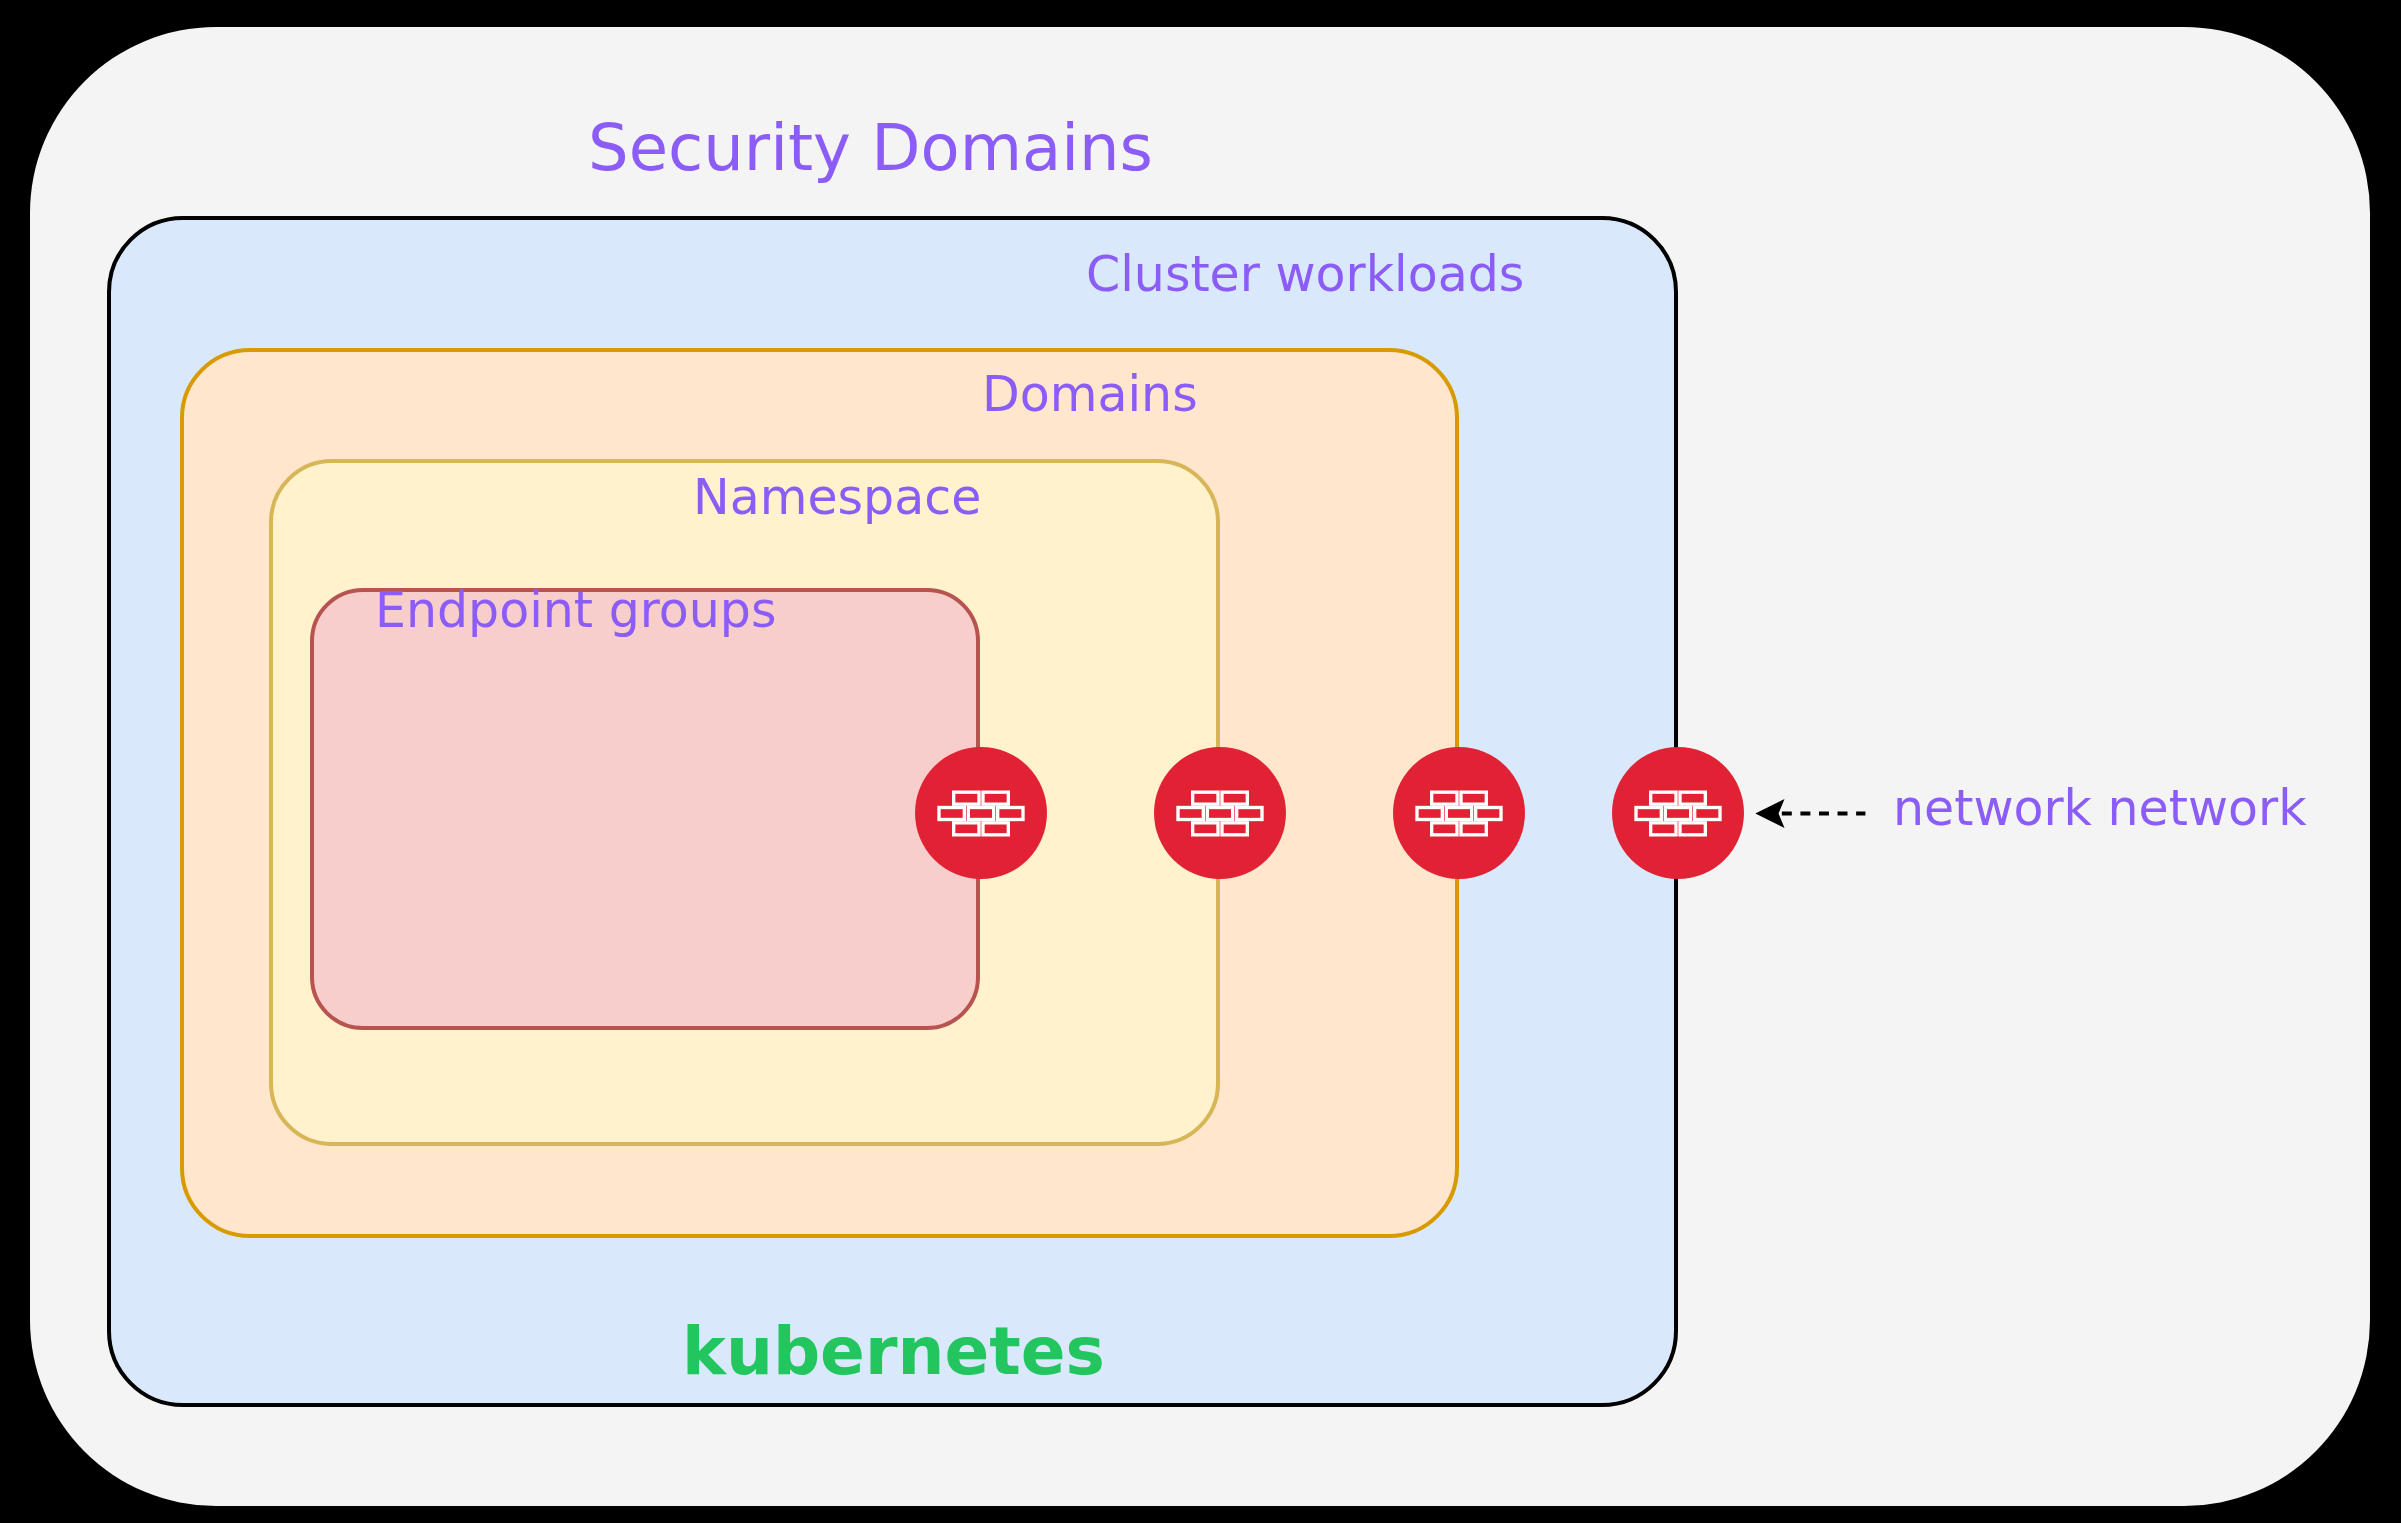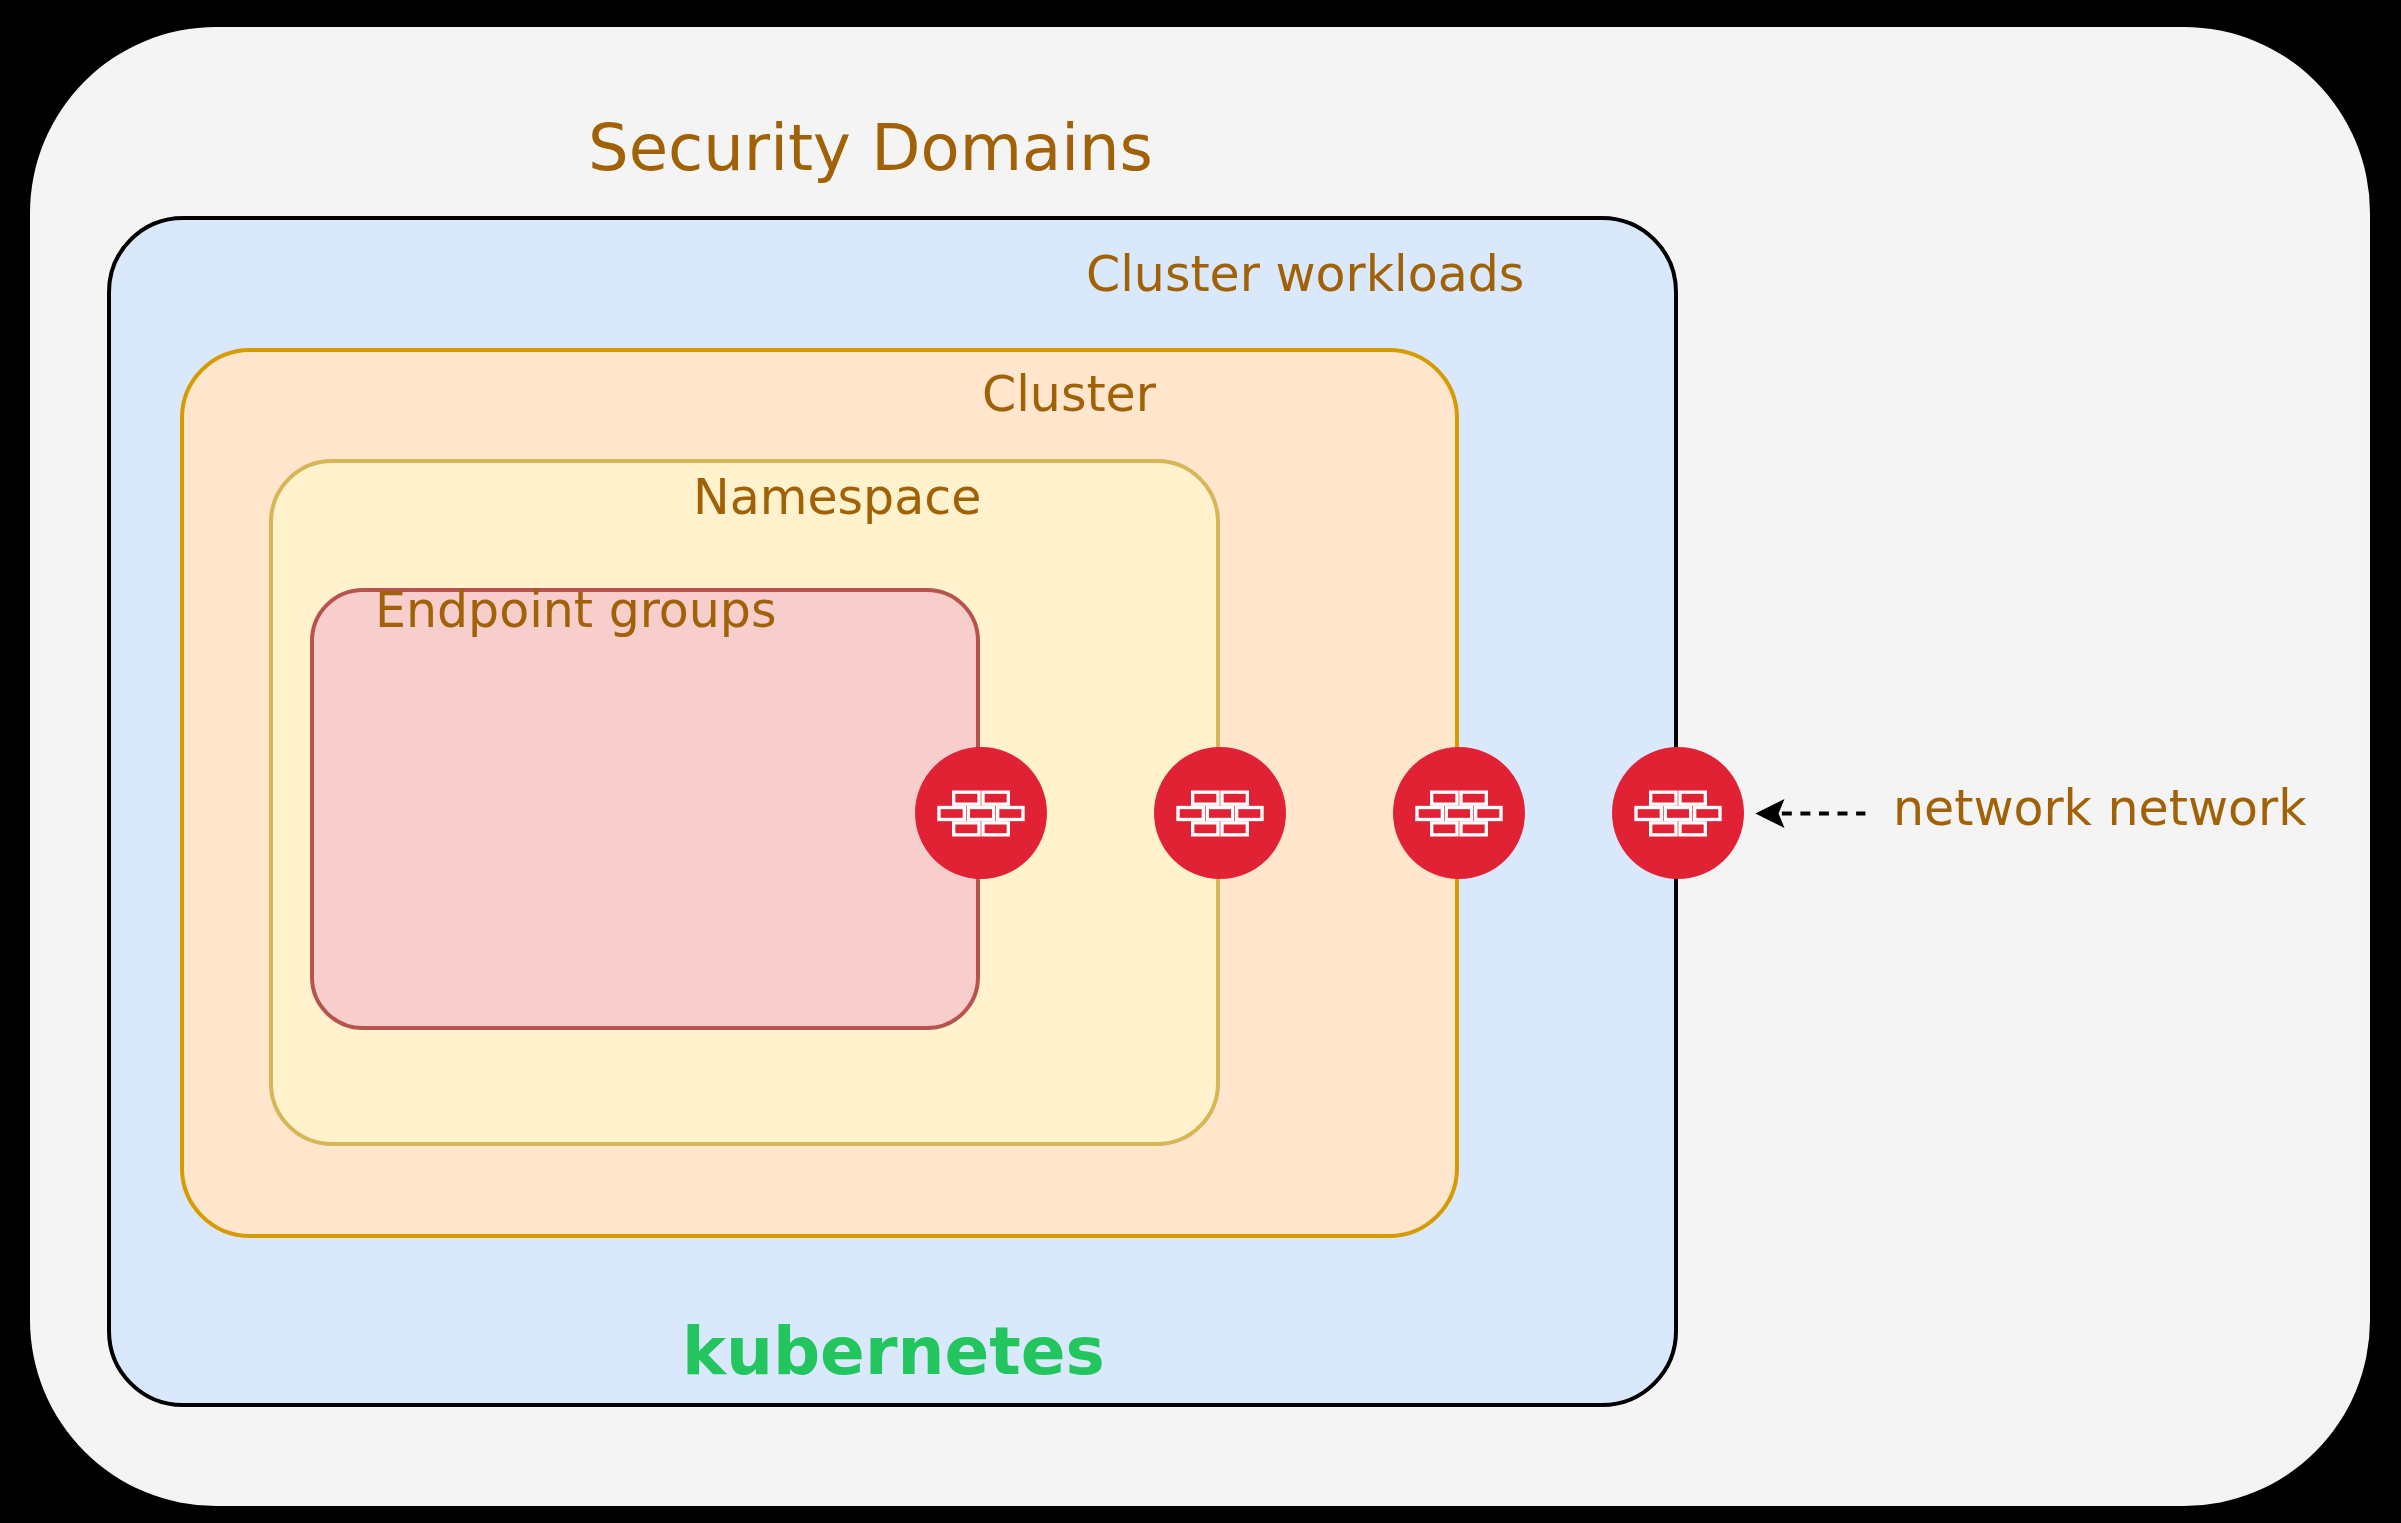--- a/index.html
+++ b/index.html
@@ -27,21 +27,21 @@
   }
   .box-namespace {
     left: 269px; top: 459px; width: 951px; height: 687px;
     background: #fff2cc; border: 4.7px solid #d6b656; border-radius: 63px;
   }
   .box-endpoint {
     left: 310px; top: 588px; width: 670px; height: 442px;
     background: #f8cecc; border: 4.7px solid #b85450; border-radius: 53px;
   }
   .lbl {
-    position: absolute; color: #a16207;
+    position: absolute; color: #8b5cf6;
     font-size: 49px; line-height: 1.15; white-space: nowrap;
   }
   .lbl-title {
     left: 558px; top: 85px; width: 565px;
     font-size: 64px; text-align: center;
   }
   .lbl-cluster   { left: 1086px; top: 247px; }
   .lbl-tenant    { left: 982px; top: 367px; }
   .lbl-namespace { left: 693px; top: 470px; }
   .lbl-endpoint  { left: 375px;  top: 583px; }
@@ -68,21 +68,21 @@
 <div class="canvas">
   <div class="lbl lbl-title">Security Domains</div>
 </div>
 
 <div class="box box-cluster"></div>
 <div class="box box-tenant"></div>
 <div class="box box-namespace"></div>
 <div class="box box-endpoint"></div>
 
 <div class="lbl lbl-cluster">Cluster workloads</div>
-<div class="lbl lbl-tenant">Cluster</div>
+<div class="lbl lbl-tenant">Domains</div>
 <div class="lbl lbl-namespace">Namespace</div>
 <div class="lbl lbl-endpoint">Endpoint groups</div>
 <div class="lbl lbl-kubernetes">kubernetes</div>
 
 <div class="fw-circle fw-1">
   <svg width="88" height="47" viewBox="0 0 132 70">
     <g fill="#e12235" stroke="#ffffff" stroke-width="5">
       <rect x="25" y="3" width="38" height="18"></rect>
         <rect x="69" y="3" width="38" height="18"></rect>
       <rect x="3" y="26" width="38" height="18"></rect>

